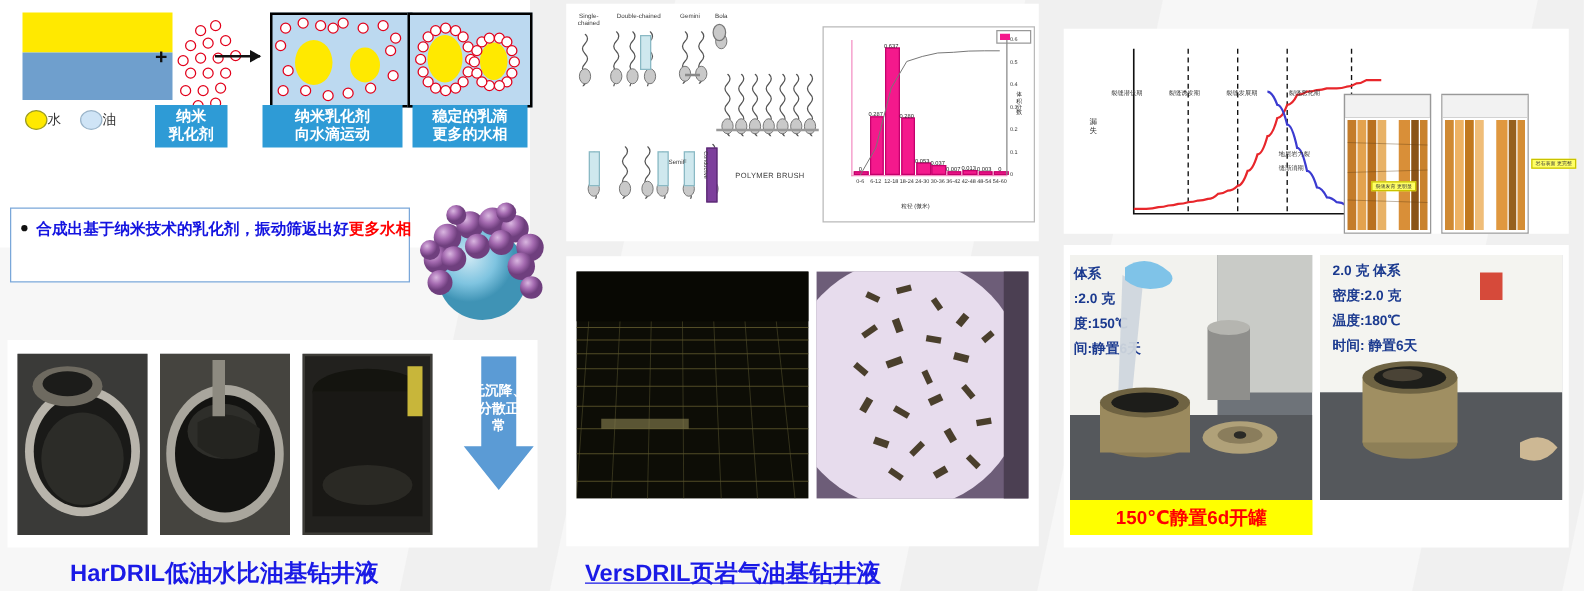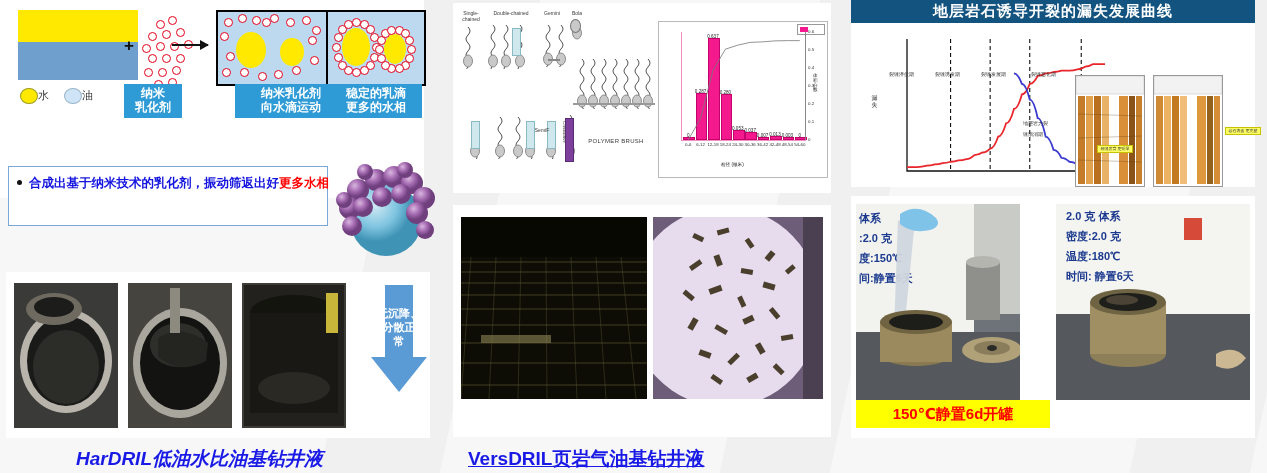--- a/index.html
+++ b/index.html
@@ -185,21 +185,21 @@
             <div class="ringdot" style="left: 66.5603px; top: 13.5014px;"></div>
             <div class="ringdot" style="left: 72.9758px; top: 17.3634px;"></div>
             <div class="ringdot" style="left: 77.4155px; top: 24.3223px;"></div>
           </div>
       </div>
 
       <div class="lbl-blue" style="left:124px;top:84px;width:58px;height:34px;flex-direction:column;">
         <span>纳米</span>
         <span>乳化剂</span>
       </div>
-      <div class="lbl-blue" style="left:210px;top:84px;width:112px;height:34px;flex-direction:column;margin-left:25px;">
+      <div class="lbl-blue" style="left:210px;top:84px;width:112px;height:34px;flex-direction:column;">
         <span>纳米乳化剂</span>
         <span>向水滴运动</span>
       </div>
       <div class="lbl-blue" style="left:330px;top:84px;width:92px;height:34px;flex-direction:column;">
         <span>稳定的乳滴</span>
         <span>更多的水相</span>
       </div>
     </div>
 
     <div class="bullet-box">
@@ -281,21 +281,21 @@
       <svg viewBox="0 0 58 108" width="58" height="108">
         <polygon points="15,0 43,0 43,72 57,72 29,107 1,72 15,72" fill="#5b9bd5"></polygon>
       </svg>
     </div>
     <div class="arrowtxt">
       <div>无沉降、</div>
       <div>分散正</div>
       <div>常</div>
     </div>
 
-    <div class="footTitle" style="left:76px;top:446px;font-style:italic;">HarDRIL低油水比油基钻井液</div>
+    <div class="footTitle" style="left:56px;top:446px;">HarDRIL低油水比油基钻井液</div>
   </div>
 
   <div class="panel" id="mid">
 
     <div id="midTopCard">
 
       <div class="surfLbl" style="left:5px;top:8px;width:26px;">
         <span>Single-</span><br>
         <span>chained</span>
       </div>
@@ -511,21 +511,20 @@
           </g>
         </svg>
       </div>
     </div>
 
     <div class="footTitle" style="left:18px;top:446px;text-decoration:underline;">VersDRIL页岩气油基钻井液</div>
   </div>
 
   <div class="panel" id="right">
 
-    <div class="banner">地层岩石诱导开裂的漏失发展曲线</div>
 
     <div id="rightChartCard">
       <div style="position:absolute;left:20px;top:72px;width:7px;font-size:6px;color:#333;line-height:1.1;text-align:center;">漏失</div>
       <svg id="lossSvg" width="230" height="150" style="position:absolute;left:30px;top:10px;" viewBox="0 0 230 150">
           <path d="M26 6 L26 138 L224 138" stroke="#111" stroke-width="1.3" fill="none"></path>
           <line x1="69.56" y1="6" x2="69.56" y2="138" stroke="#111" stroke-width="1.1" stroke-dasharray="4 3"></line>
           <line x1="109.16" y1="6" x2="109.16" y2="138" stroke="#111" stroke-width="1.1" stroke-dasharray="4 3"></line>
           <line x1="148.76" y1="6" x2="148.76" y2="138" stroke="#111" stroke-width="1.1" stroke-dasharray="4 3"></line>
           <line x1="200.24" y1="6" x2="200.24" y2="138" stroke="#111" stroke-width="1.1" stroke-dasharray="4 3"></line>
           <path d="M26 134.04 Q30.95 134.04 35.9 134.04 Q40.849999999999994 134.04 45.8 132.72 Q49.76 132.72 53.72 131.4 Q57.68 131.4 61.64 130.08 Q65.6 130.08 69.56 128.76 Q73.52000000000001 128.76 77.48 127.44 Q81.44 127.44 85.4 126.12 Q89.36000000000001 126.12 93.32000000000001 122.16 Q97.28 122.16 101.24 119.52 Q105.19999999999999 119.52 109.16 115.56 Q113.12 115.56 117.08 103.68 Q121.03999999999999 103.68 125 90.48 Q128.96 90.48 132.92000000000002 75.96000000000001 Q136.88 75.96000000000001 140.83999999999997 61.44000000000001 Q144.79999999999998 61.44000000000001 148.76 50.879999999999995 Q152.72 50.879999999999995 156.68 42.96000000000001 Q160.64 42.96000000000001 164.6 40.32000000000001 Q168.56 40.32000000000001 172.52 39 Q176.48000000000002 39 180.44 37.67999999999999 Q184.39999999999998 37.67999999999999 188.35999999999999 37.67999999999999 Q192.32 37.67999999999999 196.28 36.36 Q200.24 36.36 204.20000000000002 33.72 Q208.16 33.72 212.11999999999998 31.08 Q218.06 31.08 224 31.08" stroke="#e8262b" stroke-width="1.8" fill="none"></path>
@@ -579,21 +578,21 @@
         <span>裂缝发育
 更明显</span>
       </div>
       <div class="callout" style="left:374px;top:104px;width:30px;">
         <span>岩石表面
 更完整</span>
       </div>
     </div>
 
     <div id="rightPhotoCard">
-      <div class="rphoto" style="left:5px;width:164px;">
+      <div class="rphoto" style="left:5px;width:194px;">
         <svg viewBox="0 0 194 196" width="194" height="196">
           <rect width="194" height="196" fill="#6e7379"></rect>
           <rect x="0" y="0" width="118" height="128" fill="#f2f2ee"></rect>
           <rect x="118" y="0" width="76" height="110" fill="#c9cbc7"></rect>
           <rect x="0" y="128" width="194" height="68" fill="#55585c"></rect>
           <g fill="#1b3a8f" font-family="Liberation Sans" font-size="11" font-weight="bold">
             <text x="3" y="18">体系</text>
             <text x="3" y="38">:2.0 克</text>
             <text x="3" y="58">度:150℃</text>
             <text x="3" y="78">间:静置6天</text>

